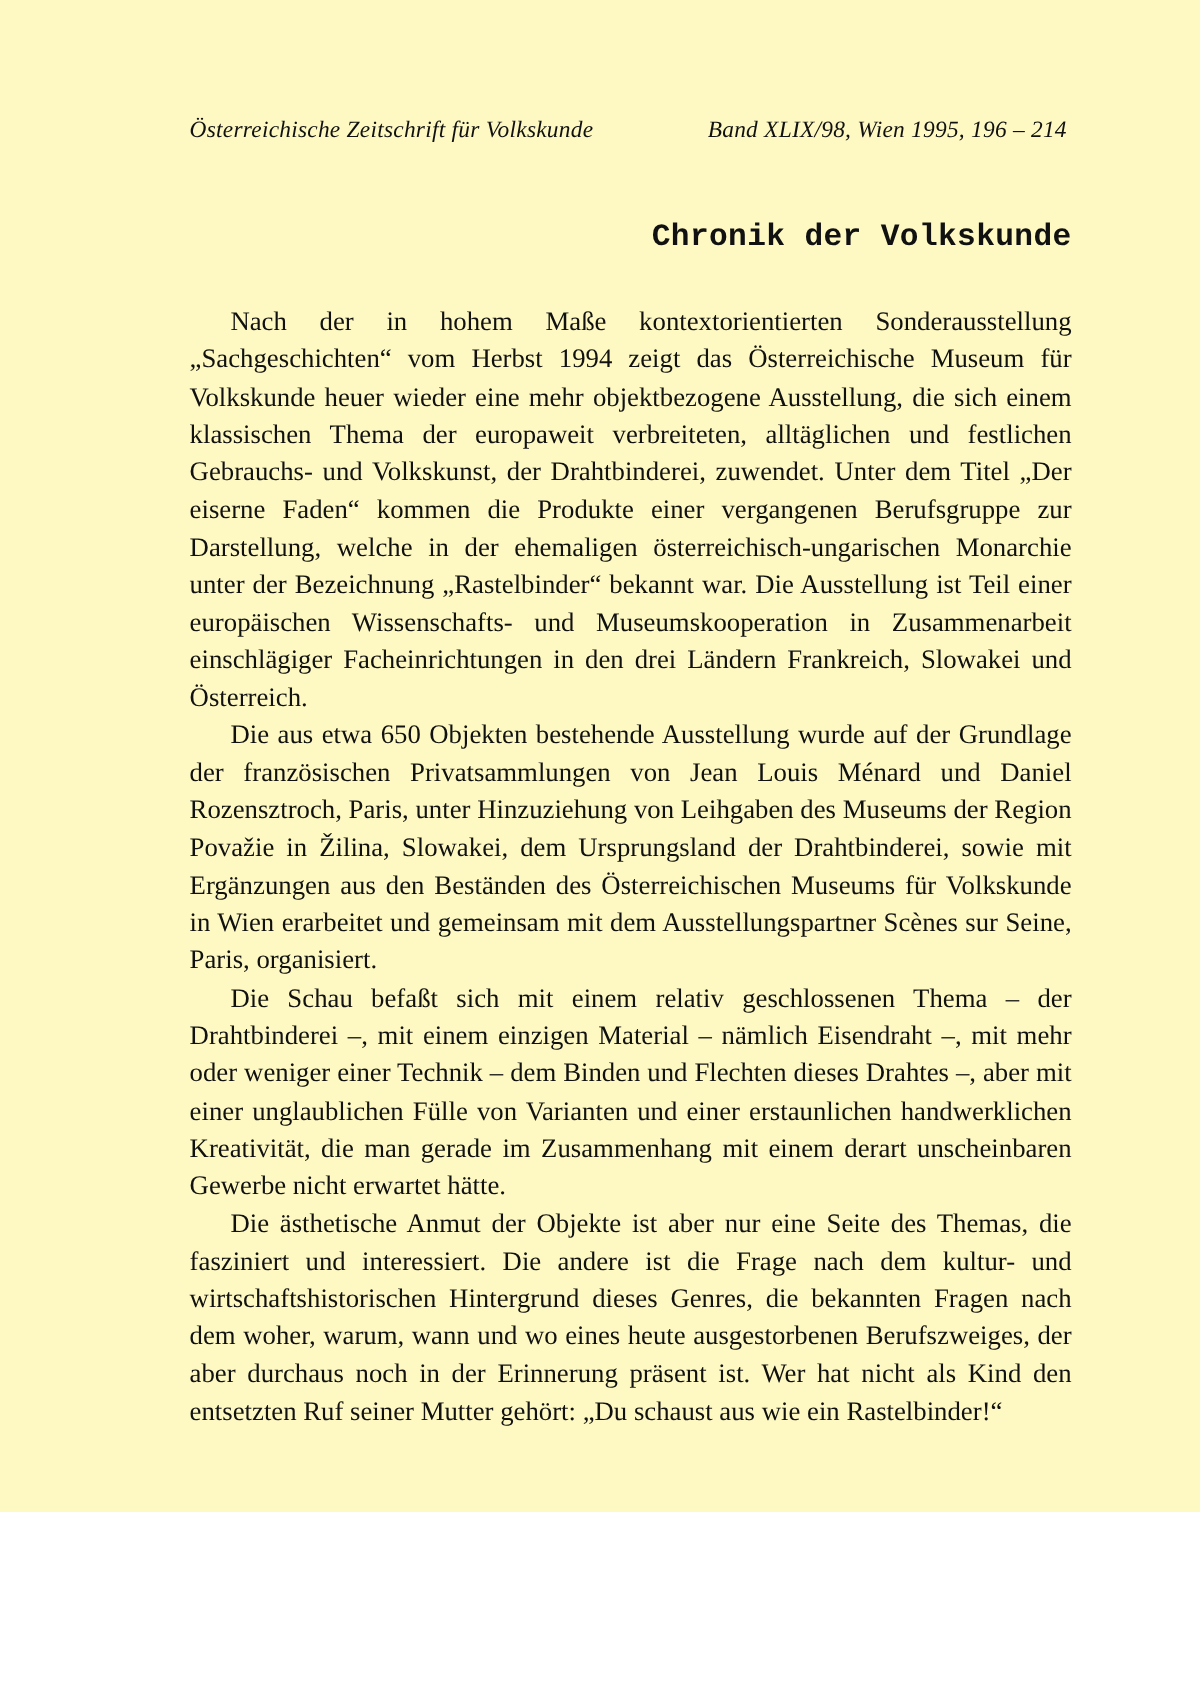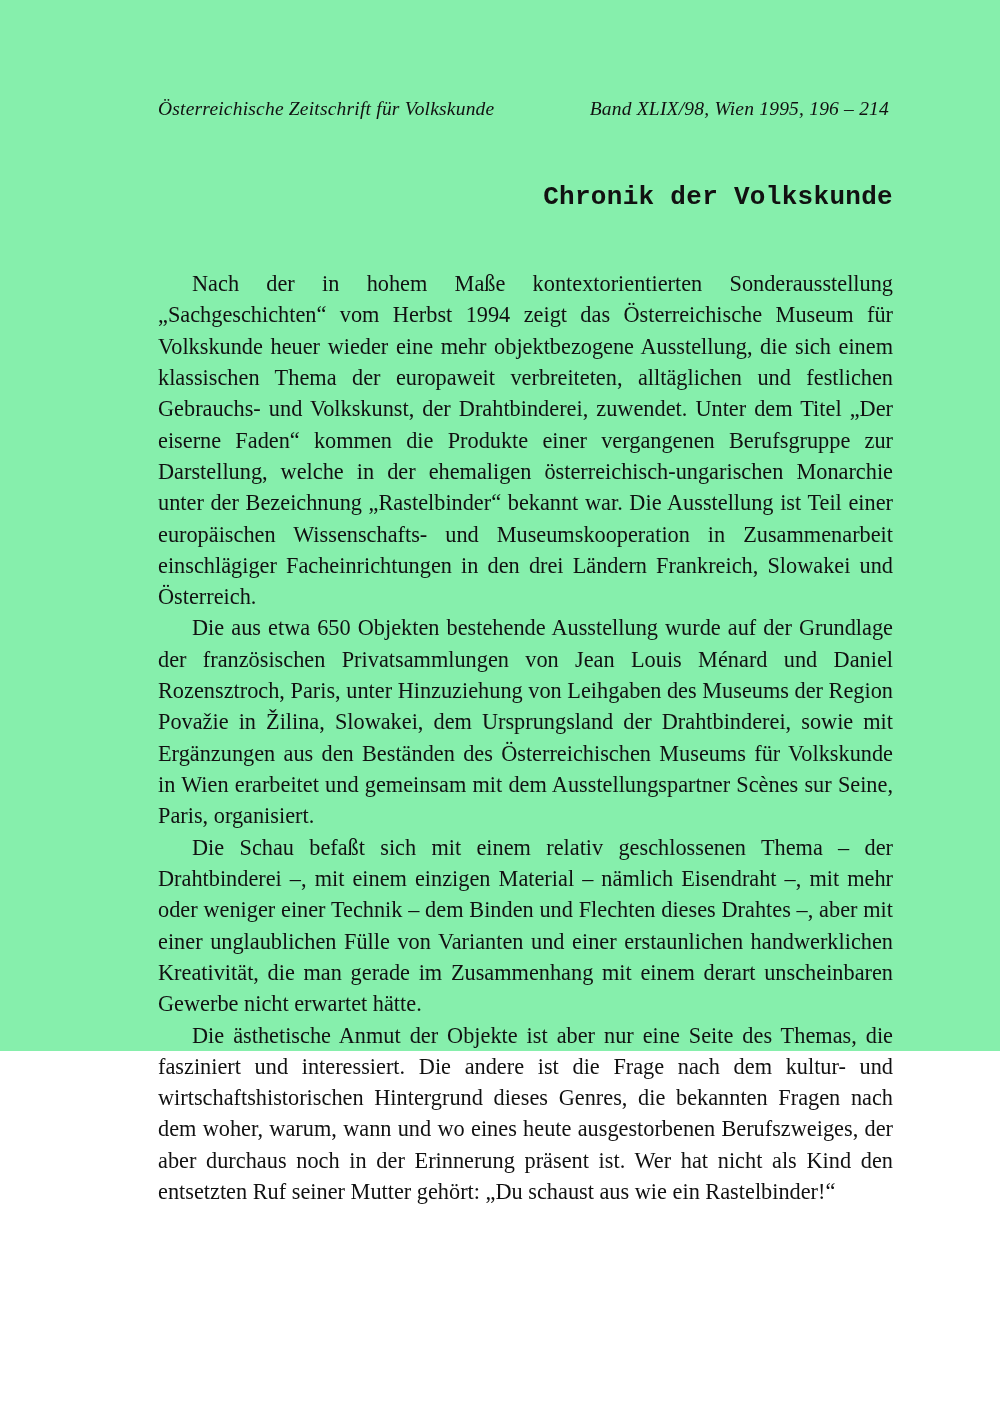--- a/index.html
+++ b/index.html
@@ -14,22 +14,22 @@
     position: relative;
     font-family: "Liberation Serif", serif;
     color: #111111;
     overflow: hidden;
   }
   .page {
     position: absolute;
     left: 0;
     top: 0;
     width: 1000px;
-    height: 1051px;
-    background: #86efac;
+    height: 1260px;
+    background: #fef9c3;
   }
   .content {
     position: absolute;
     left: 158px;
     top: 98px;
     width: 735px;
   }
   
   .runhead {
     display: flex;
@@ -74,21 +74,21 @@
     font-size: 23px;
     line-height: 1.33;
     margin-top: 3px;
   }
   .sub4 {
     font-size: 23px;
     line-height: 1.33;
   }
   
   .body-text {
-    margin-top: 56px;
+    margin-top: 40px;
     font-size: 22.3px;
     line-height: 1.405;
     text-align: justify;
     text-justify: inter-word;
     hyphens: manual;
   }
   .body-text p {
     margin: 0;
     text-indent: 34px;
   }

